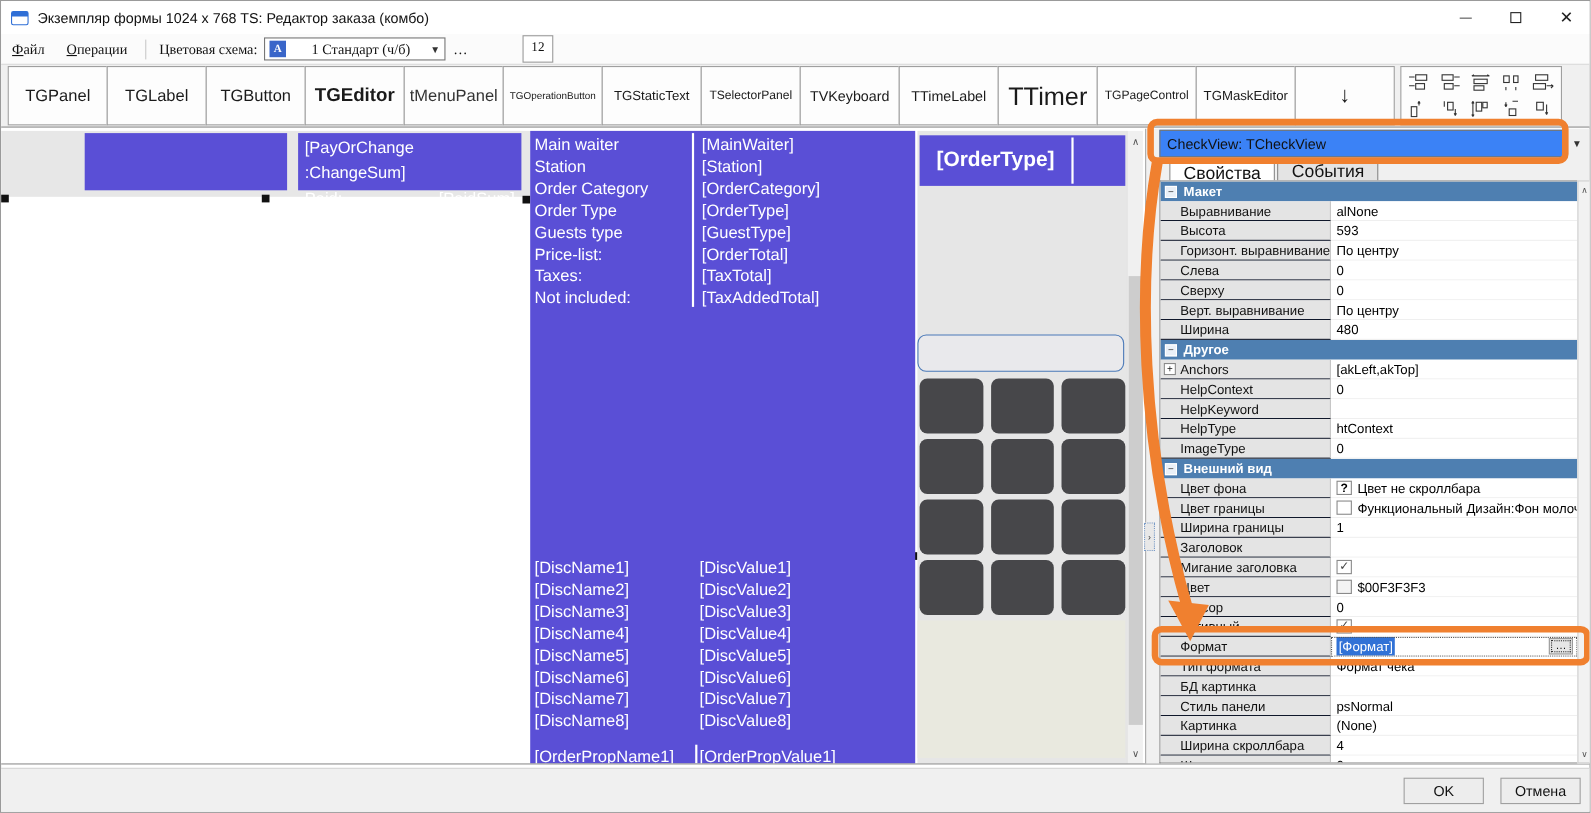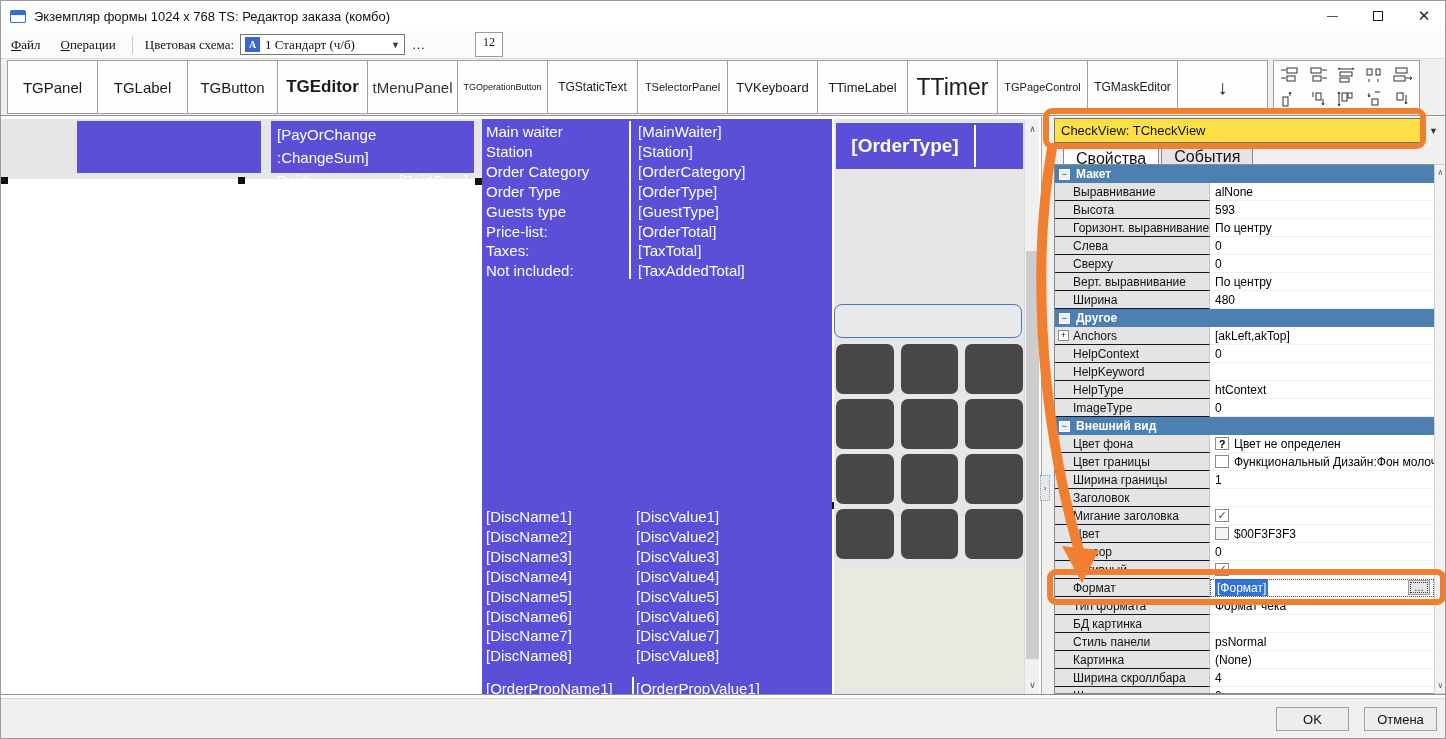--- a/index.html
+++ b/index.html
@@ -24,21 +24,21 @@
   
   .menubar { position:absolute; left:0; top:30px; width:1446px; height:27px; background:#fbfbfb;
     display:flex; align-items:center; font-size:13px; color:#111;font-family:Liberation Serif, serif; }
   .menu-item { padding:4px 10px; }
   .menu-sep { width:1px; height:18px; background:#c9c9c9; margin:0 6px; }
   .scheme-label { padding:0 6px 0 6px; }
   .scheme-combo { display:flex; align-items:center; border:1px solid #767676; background:#fff;
     height:21px; width:165px; padding:0 4px; }
   .scheme-ico { width:15px; height:15px; background:#3a66c9; color:#fff; font-size:10px; font-weight:bold;
     display:flex; align-items:center; justify-content:center; margin-right:5px; }
-  .scheme-text { flex:1; font-size:13px; }
+  .scheme-text { flex:1; font-size:13px;text-align:center; }
   .combo-arrow { font-size:9px; color:#333; }
   .more-btn { padding:0 7px; font-size:13px; letter-spacing:1px; }
   .size-box { border:1px solid #9a9a9a; height:25px; padding:2px 7px; font-size:12px; background:#fff;margin-left:42px; }
   
   .toolbar { position:absolute; left:0; top:57px; width:1446px; height:58px; background:#f0f0f0;
     border-top:1px solid #dcdcdc; border-bottom:1px solid #8f8f8f; display:flex; align-items:stretch;
     padding:1px 0 1px 7px; }
   .tb-btn { width:91px; flex:none; background:#fdfdfd; border:1px solid #9f9f9f; margin-left:-1px;
     display:flex; align-items:center; justify-content:center; color:#1a1a1a; overflow:hidden; }
   .tb-btn:nth-child(1), .tb-btn:nth-child(2), .tb-btn:nth-child(3) { font-size:15px; }
@@ -86,21 +86,21 @@
     border-left:1px solid #dcdcdc; }
   .vs-btn { position:absolute; left:0; width:15px; height:15px; display:flex; align-items:center;
     justify-content:center; font-size:9px; color:#555; }
   .vs-thumb { position:absolute; left:1px; width:13px; background:#cdcdcd; }
   .area-bottom-line { position:absolute; left:0; top:693px; width:1446px; height:1px; background:#8f8f8f; }
   
   .split-line { position:absolute; left:1040px; top:116px; width:1px; height:577px; background:#a7a7a7; }
   .splitter-btn { position:absolute; left:1039px; top:474px; width:10px; height:26px; background:#e8e8e8;
     border:1px dotted #7a9cc8; font-size:8px; color:#333; display:flex; align-items:center; justify-content:center; }
   .inspector-bg { position:absolute; left:1041px; top:116px; width:405px; height:577px; background:#f0f0f0; }
-  .obj-combo { position:absolute; left:1053px; top:117px; width:371px; height:25px; background:#fde047;
+  .obj-combo { position:absolute; left:1053px; top:117px; width:371px; height:25px; background:#3b82f6;
     border:1px solid #767676; font-size:13px; color:#111; display:flex; align-items:center; padding:0 6px; }
   .obj-combo-arrow { position:absolute; left:1424px; top:121px; width:17px; height:17px; display:flex;
     align-items:center; justify-content:center; font-size:9px; color:#333; }
   .tabs { position:absolute; left:1062px; top:144px; height:19px; display:flex; font-size:16px; }
   .tab { padding:2px 12px 0 12px; border:1px solid #8a8a8a; border-bottom:none; background:#e4e4e4;
     margin-right:2px; color:#111; }
   .tab.active { background:#fff; border-top:3px solid #3f7ac2; }
   .grid-wrap { position:absolute; left:1053px; top:163px; width:380px; height:530px; overflow:hidden;
     border:1px solid #8a8a8a; border-right:none; background:#fff; }
   .prow { display:flex; height:18px; font-size:12px; }
@@ -508,21 +508,21 @@
       <div class="psec">
         <span class="sec-box">−</span>
         <span>Внешний вид</span>
       </div>
       <div class="prow">
         <span class="ncell">
           <span>Цвет фона</span>
         </span>
         <span class="vcell">
           <span class="swatch">?</span>
-          <span>Цвет не определен</span>
+          <span>Цвет не скроллбара</span>
         </span>
       </div>
       <div class="prow">
         <span class="ncell">
           <span>Цвет границы</span>
         </span>
         <span class="vcell">
           <span class="swatch"></span>
           <span>Функциональный Дизайн:Фон молочн</span>
         </span>

